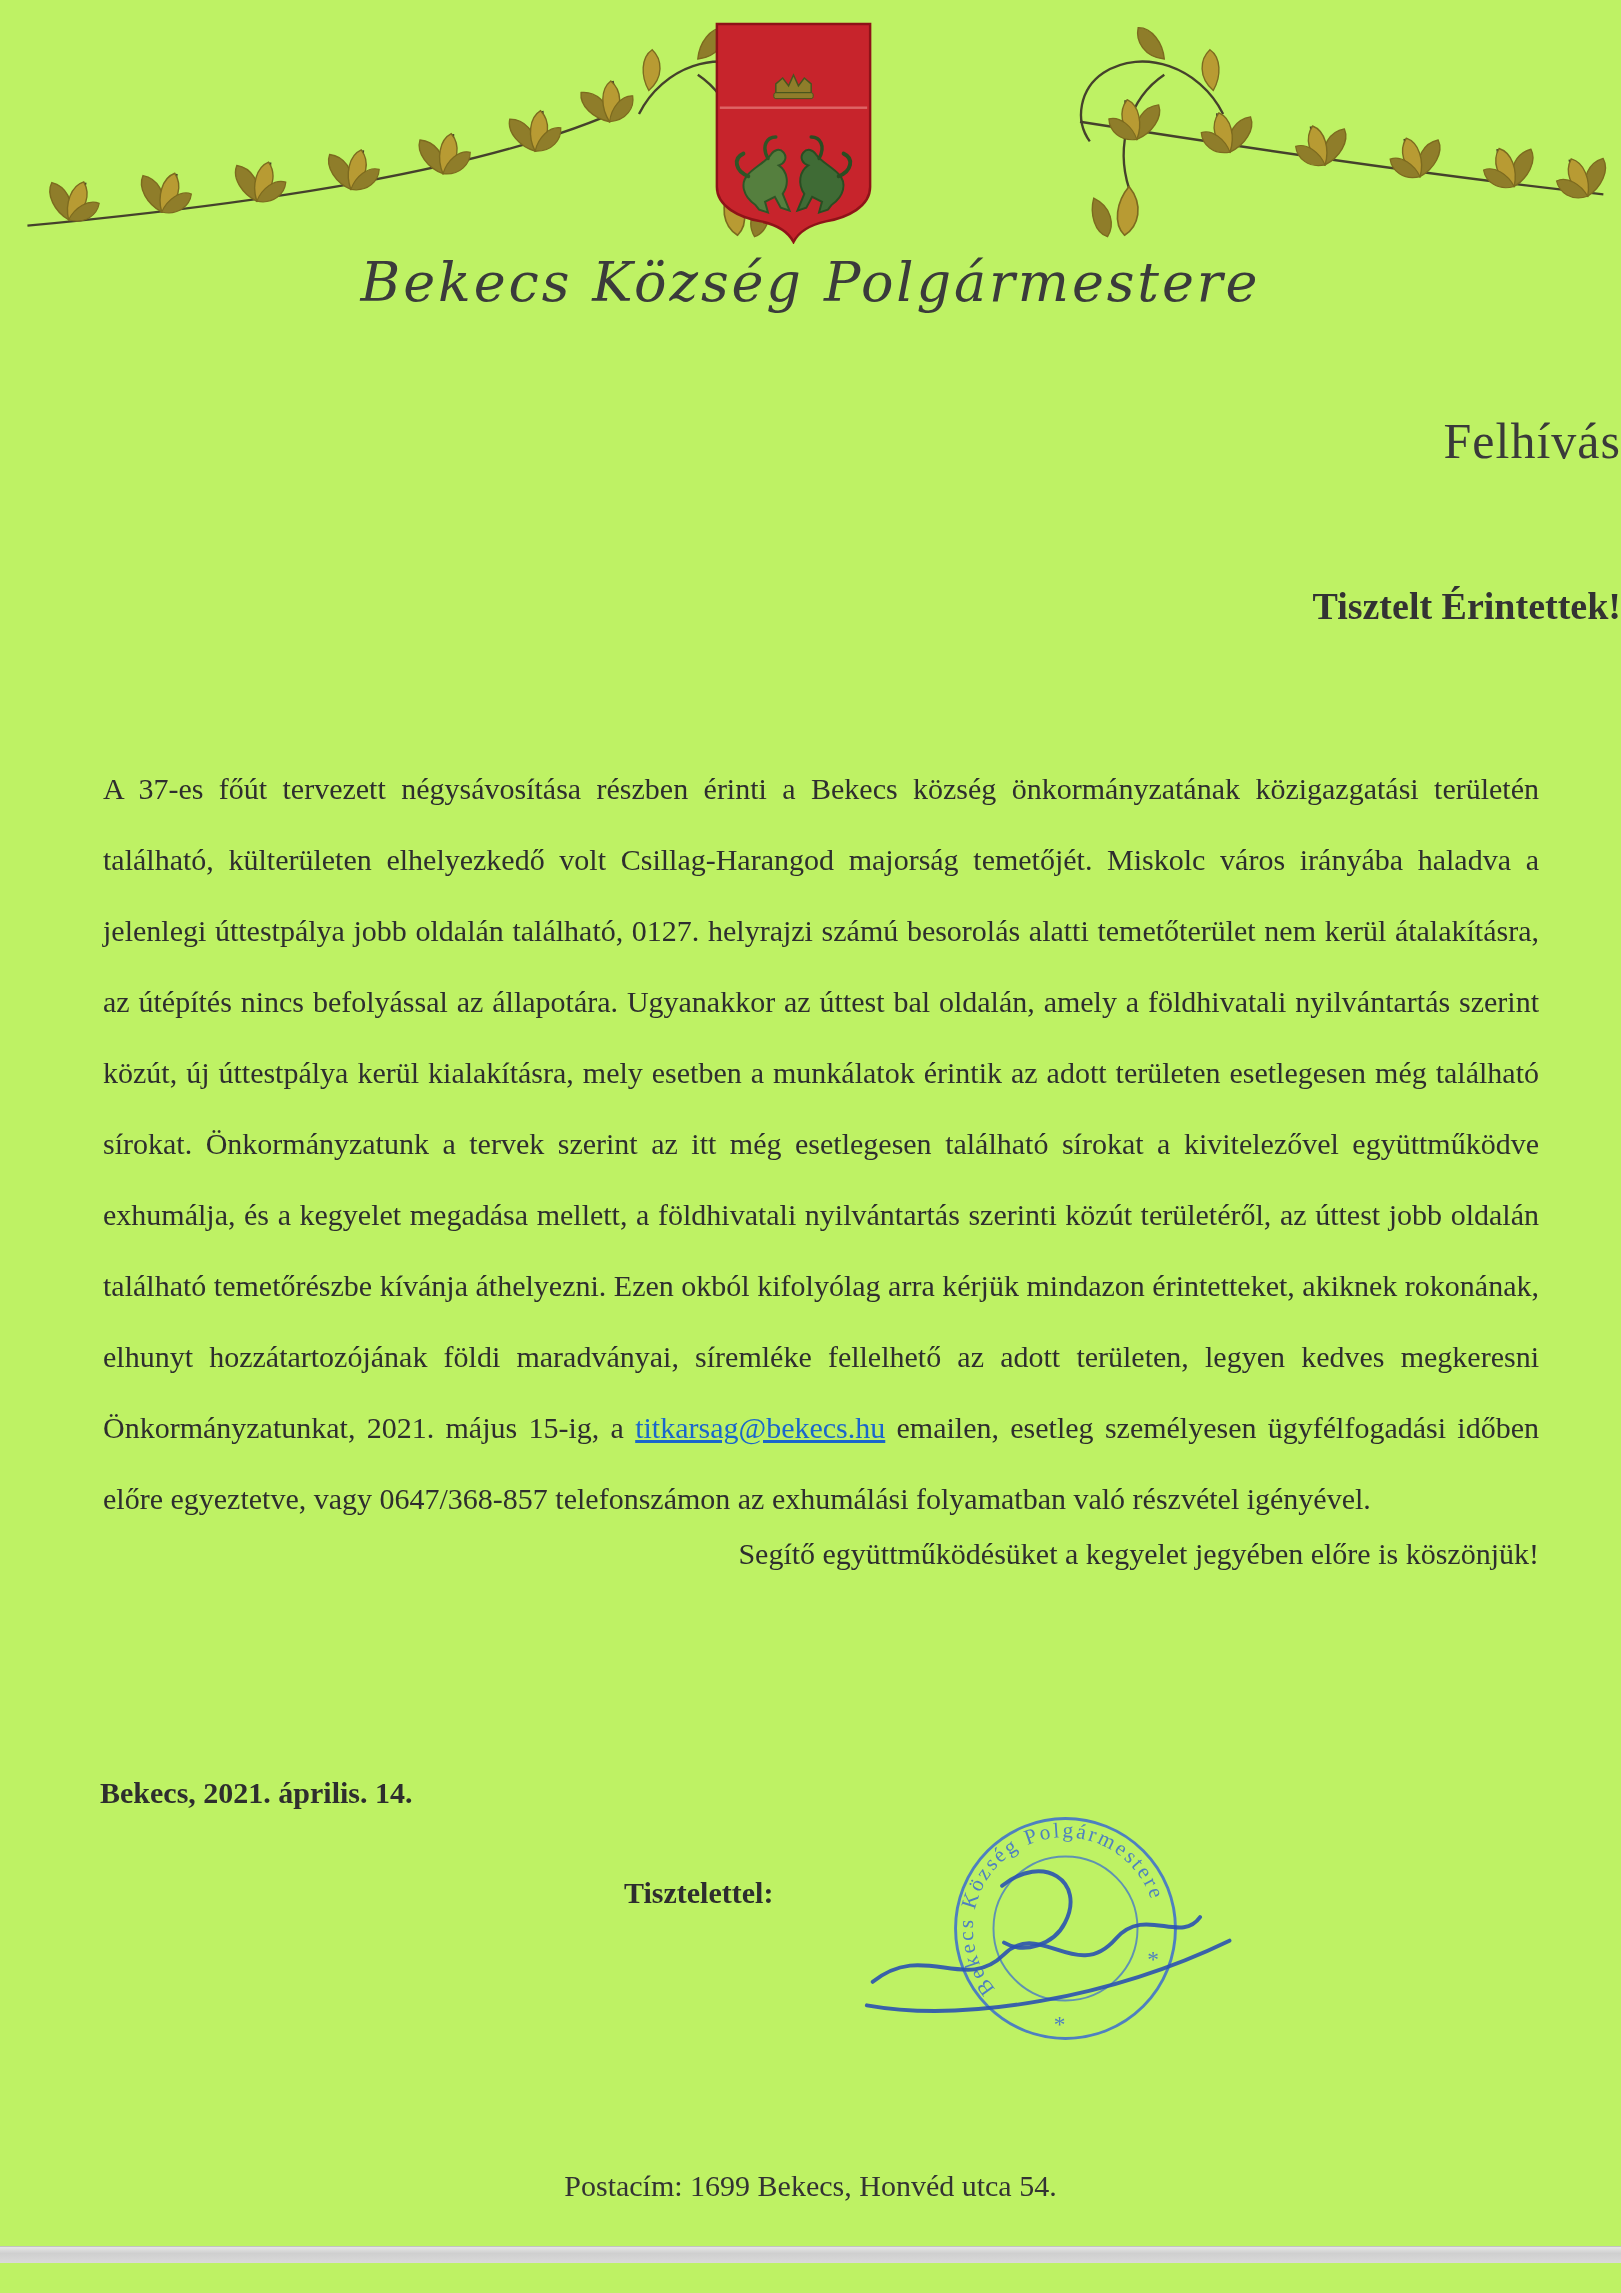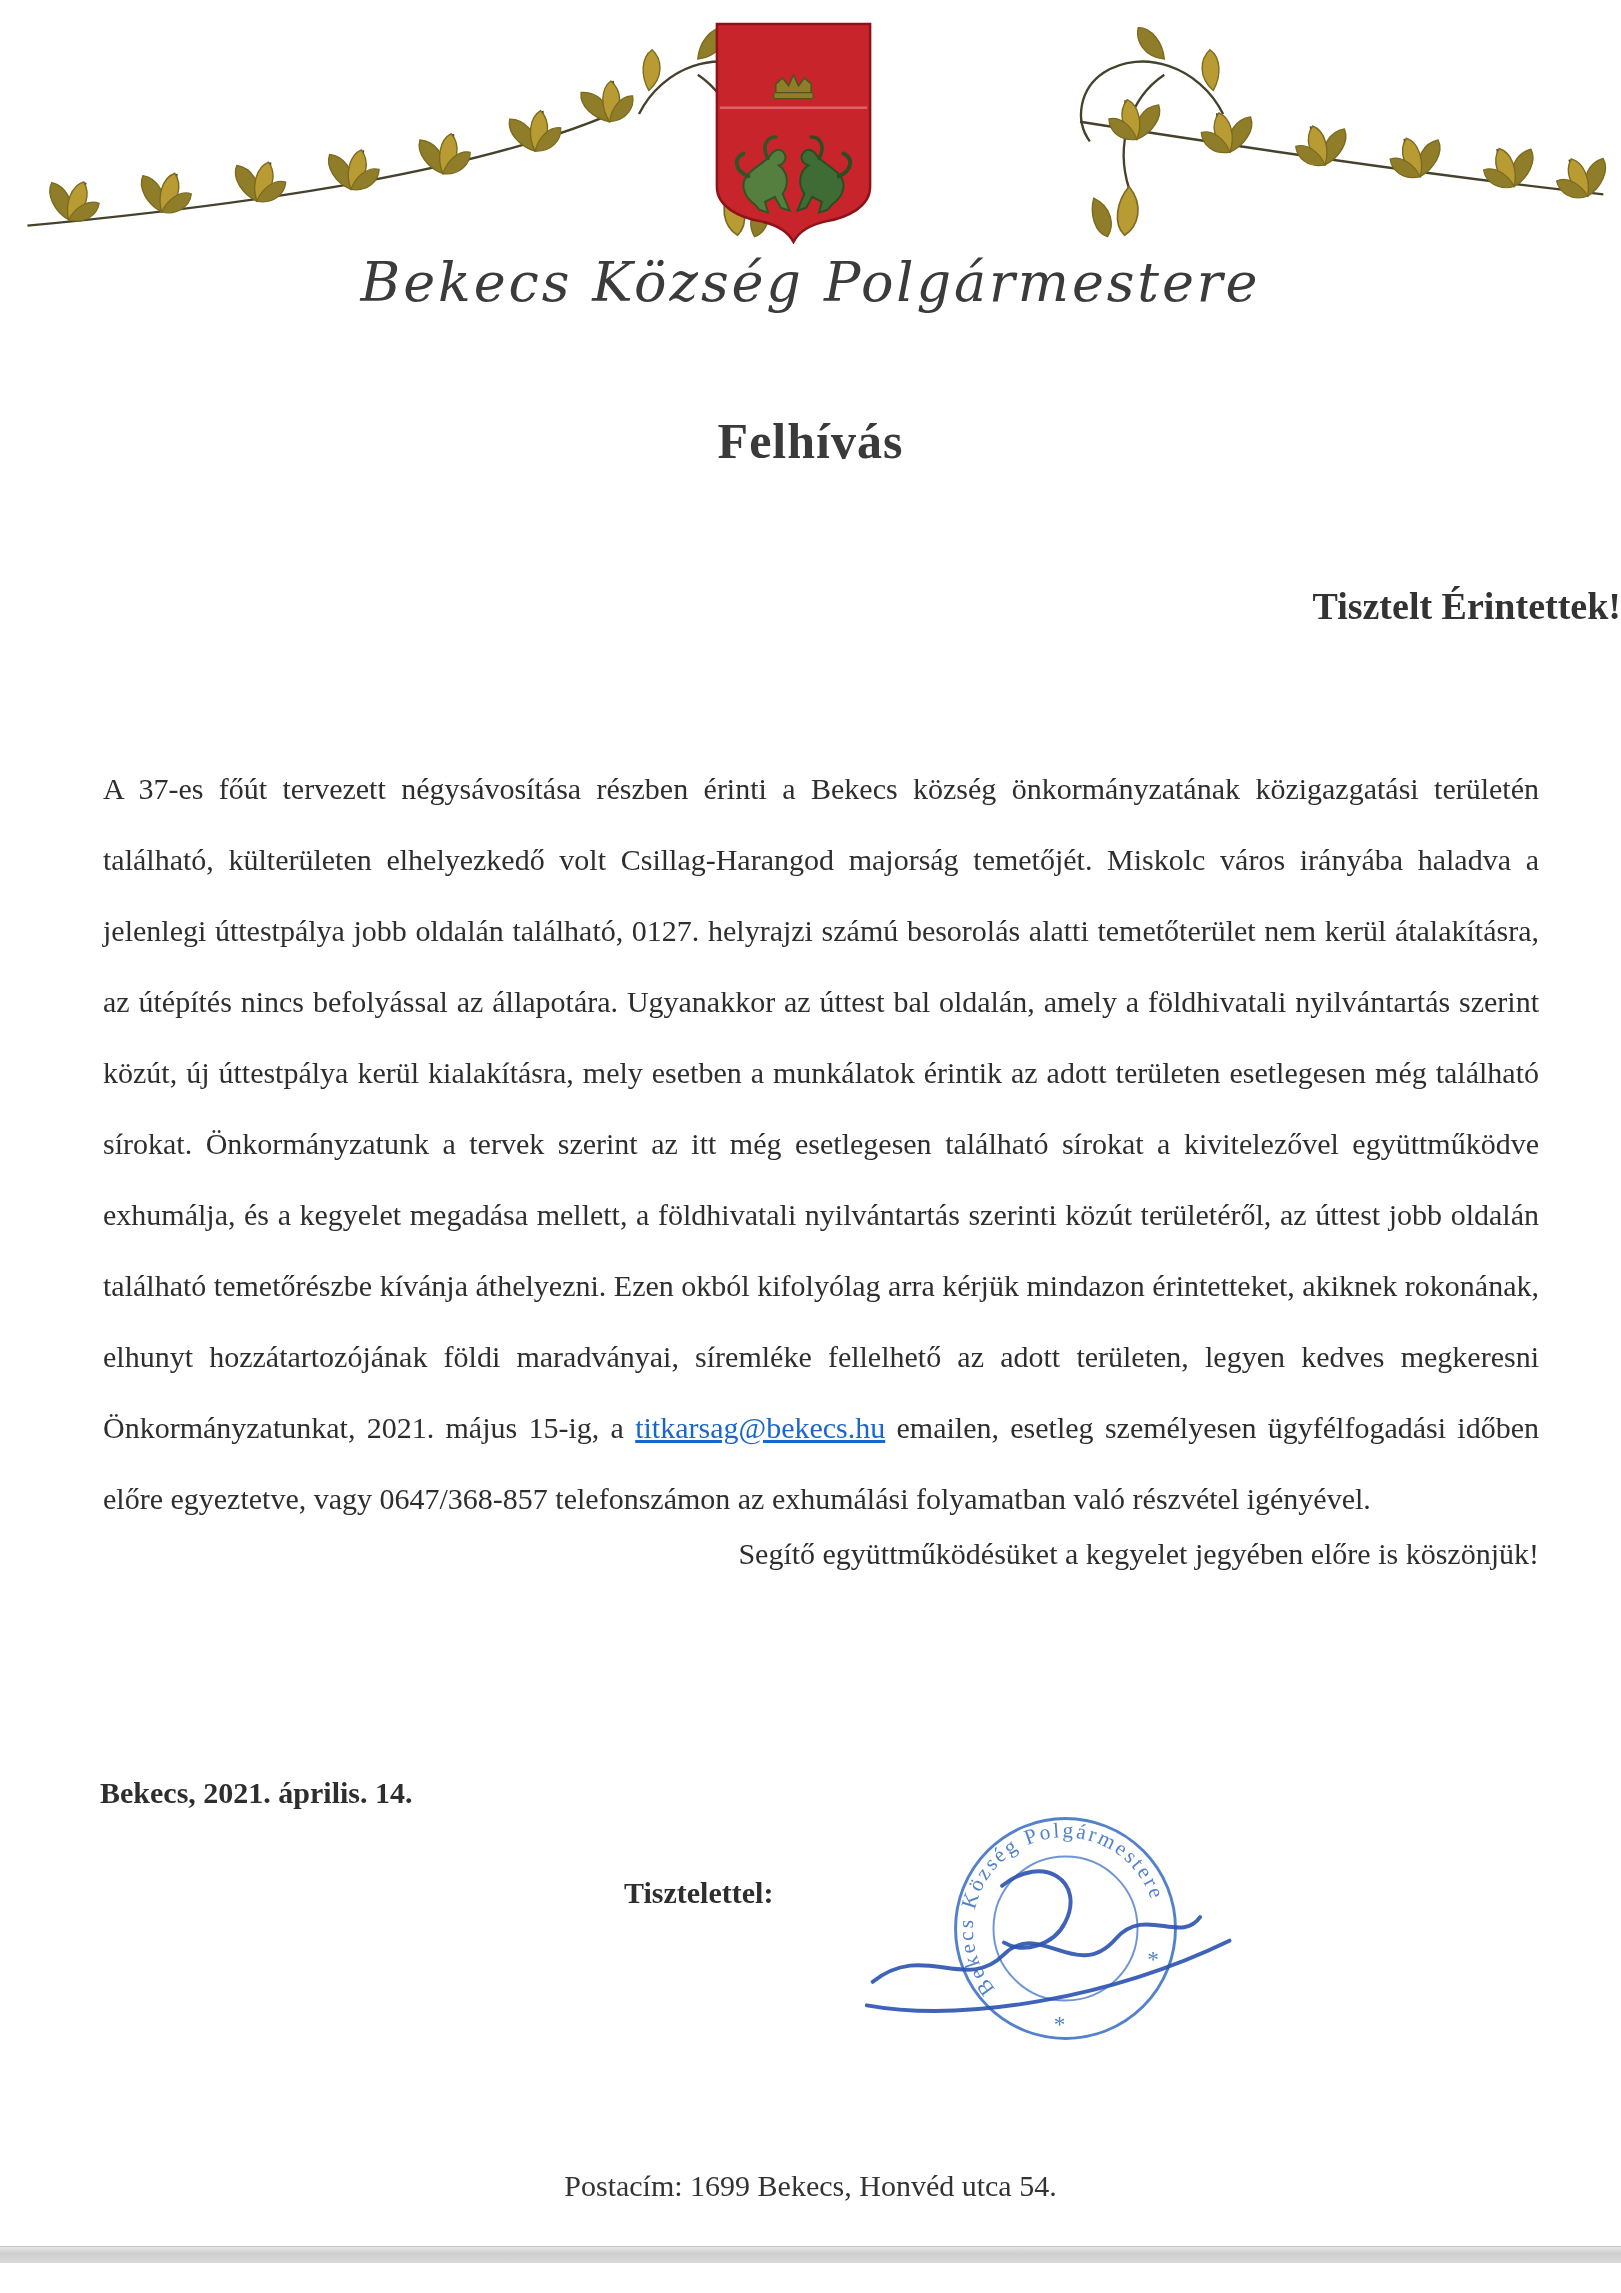--- a/index.html
+++ b/index.html
@@ -1,41 +1,41 @@
 <!DOCTYPE html>
 <html><head>
 <meta charset="utf-8">
 <style>
   html,body{margin:0;padding:0;background:#888;}
   .page{
     position:relative;
     width:1621px;height:2294px;
     margin:0 auto;
-    background:#ffffff;
+    background:#bef264;
     font-family:"Liberation Serif", serif;
     color:#2e2e2e;
     overflow:hidden;
   }
   .vine-border{position:absolute;left:0;top:11.8px;width:1621px;height:247px;}
   .stem{fill:none;stroke:#45412c;stroke-width:2.4;}
   .leaf{fill:#b89b33;stroke:#7c6a1f;stroke-width:1.4;}
   .leaf.dark{fill:#8f7d2a;}
   .coa{position:absolute;left:708px;top:21.6px;width:171px;height:222px;}
   .office-name{
     position:absolute;top:251px;left:0;width:100%;
     text-align:center;
     font-family:"DejaVu Serif", serif;
     font-style:italic;
     font-size:54px;
     letter-spacing:2.9px;
     color:#3b3b3b;
   }
   .doc-title{
     position:absolute;top:412px;left:0;width:100%;
-    text-align:center;font-weight:bold;font-size:50px;color:#3a3a3a;
+    text-align:right;font-weight:normal;font-size:50px;color:#3a3a3a;
     letter-spacing:1px;
   }
   .salutation{
     position:absolute;top:584px;left:0;width:100%;
     text-align:right;font-weight:bold;font-size:38px;color:#333;
   }
   .body-text{
     position:absolute;top:753px;left:103px;width:1436px;
     font-size:30px;line-height:71px;
     text-align:justify;

